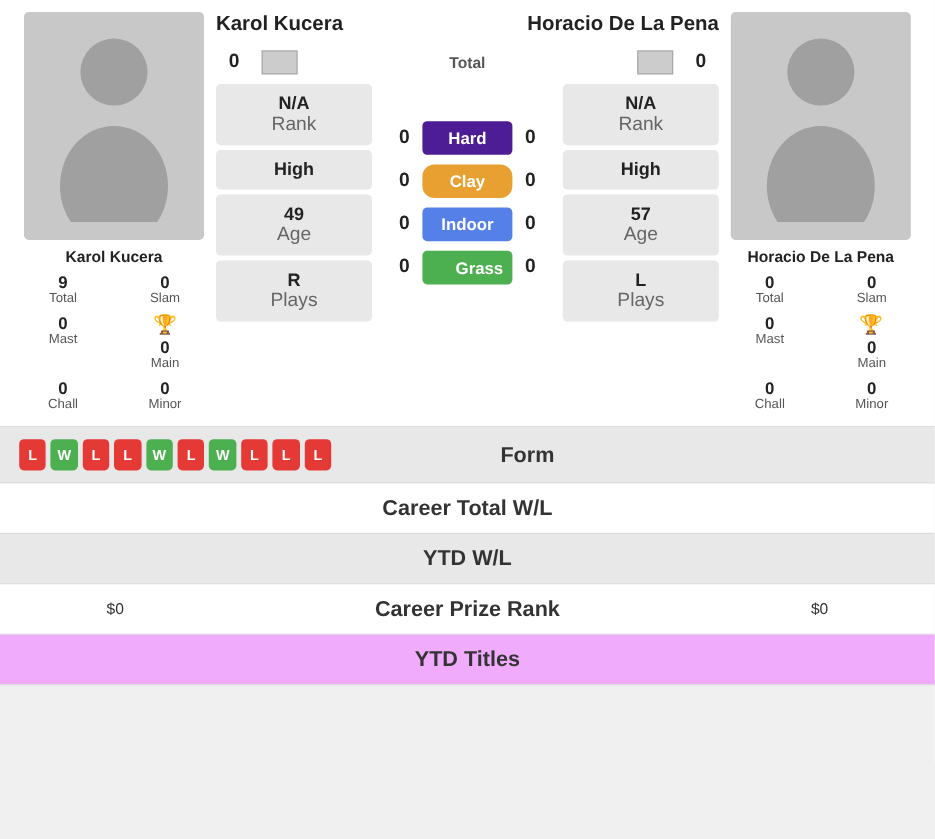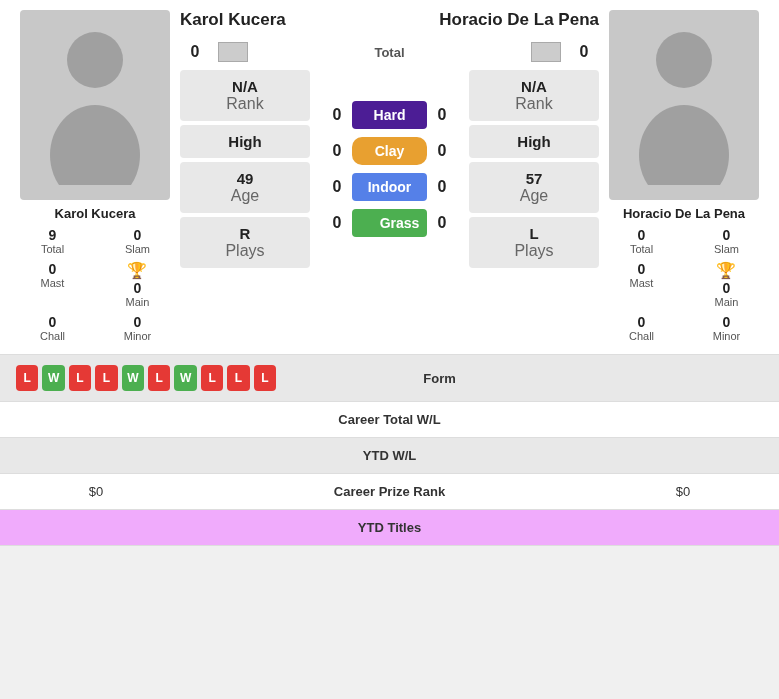--- a/index.html
+++ b/index.html
@@ -195,21 +195,21 @@
       display: flex;
       flex-direction: row;
       align-items: center;
       padding: 10px 16px;
       border-bottom: 1px solid #ddd;
     }
 
     .stats-row-label {
       flex: 1;
       text-align: center;
-      font-size: 13px;
+      font-size: 18px;
       font-weight: bold;
       color: #333;
     }
 
     .stats-row-value {
       width: 160px;
       text-align: center;
       font-size: 13px;
       color: #333;
     }

